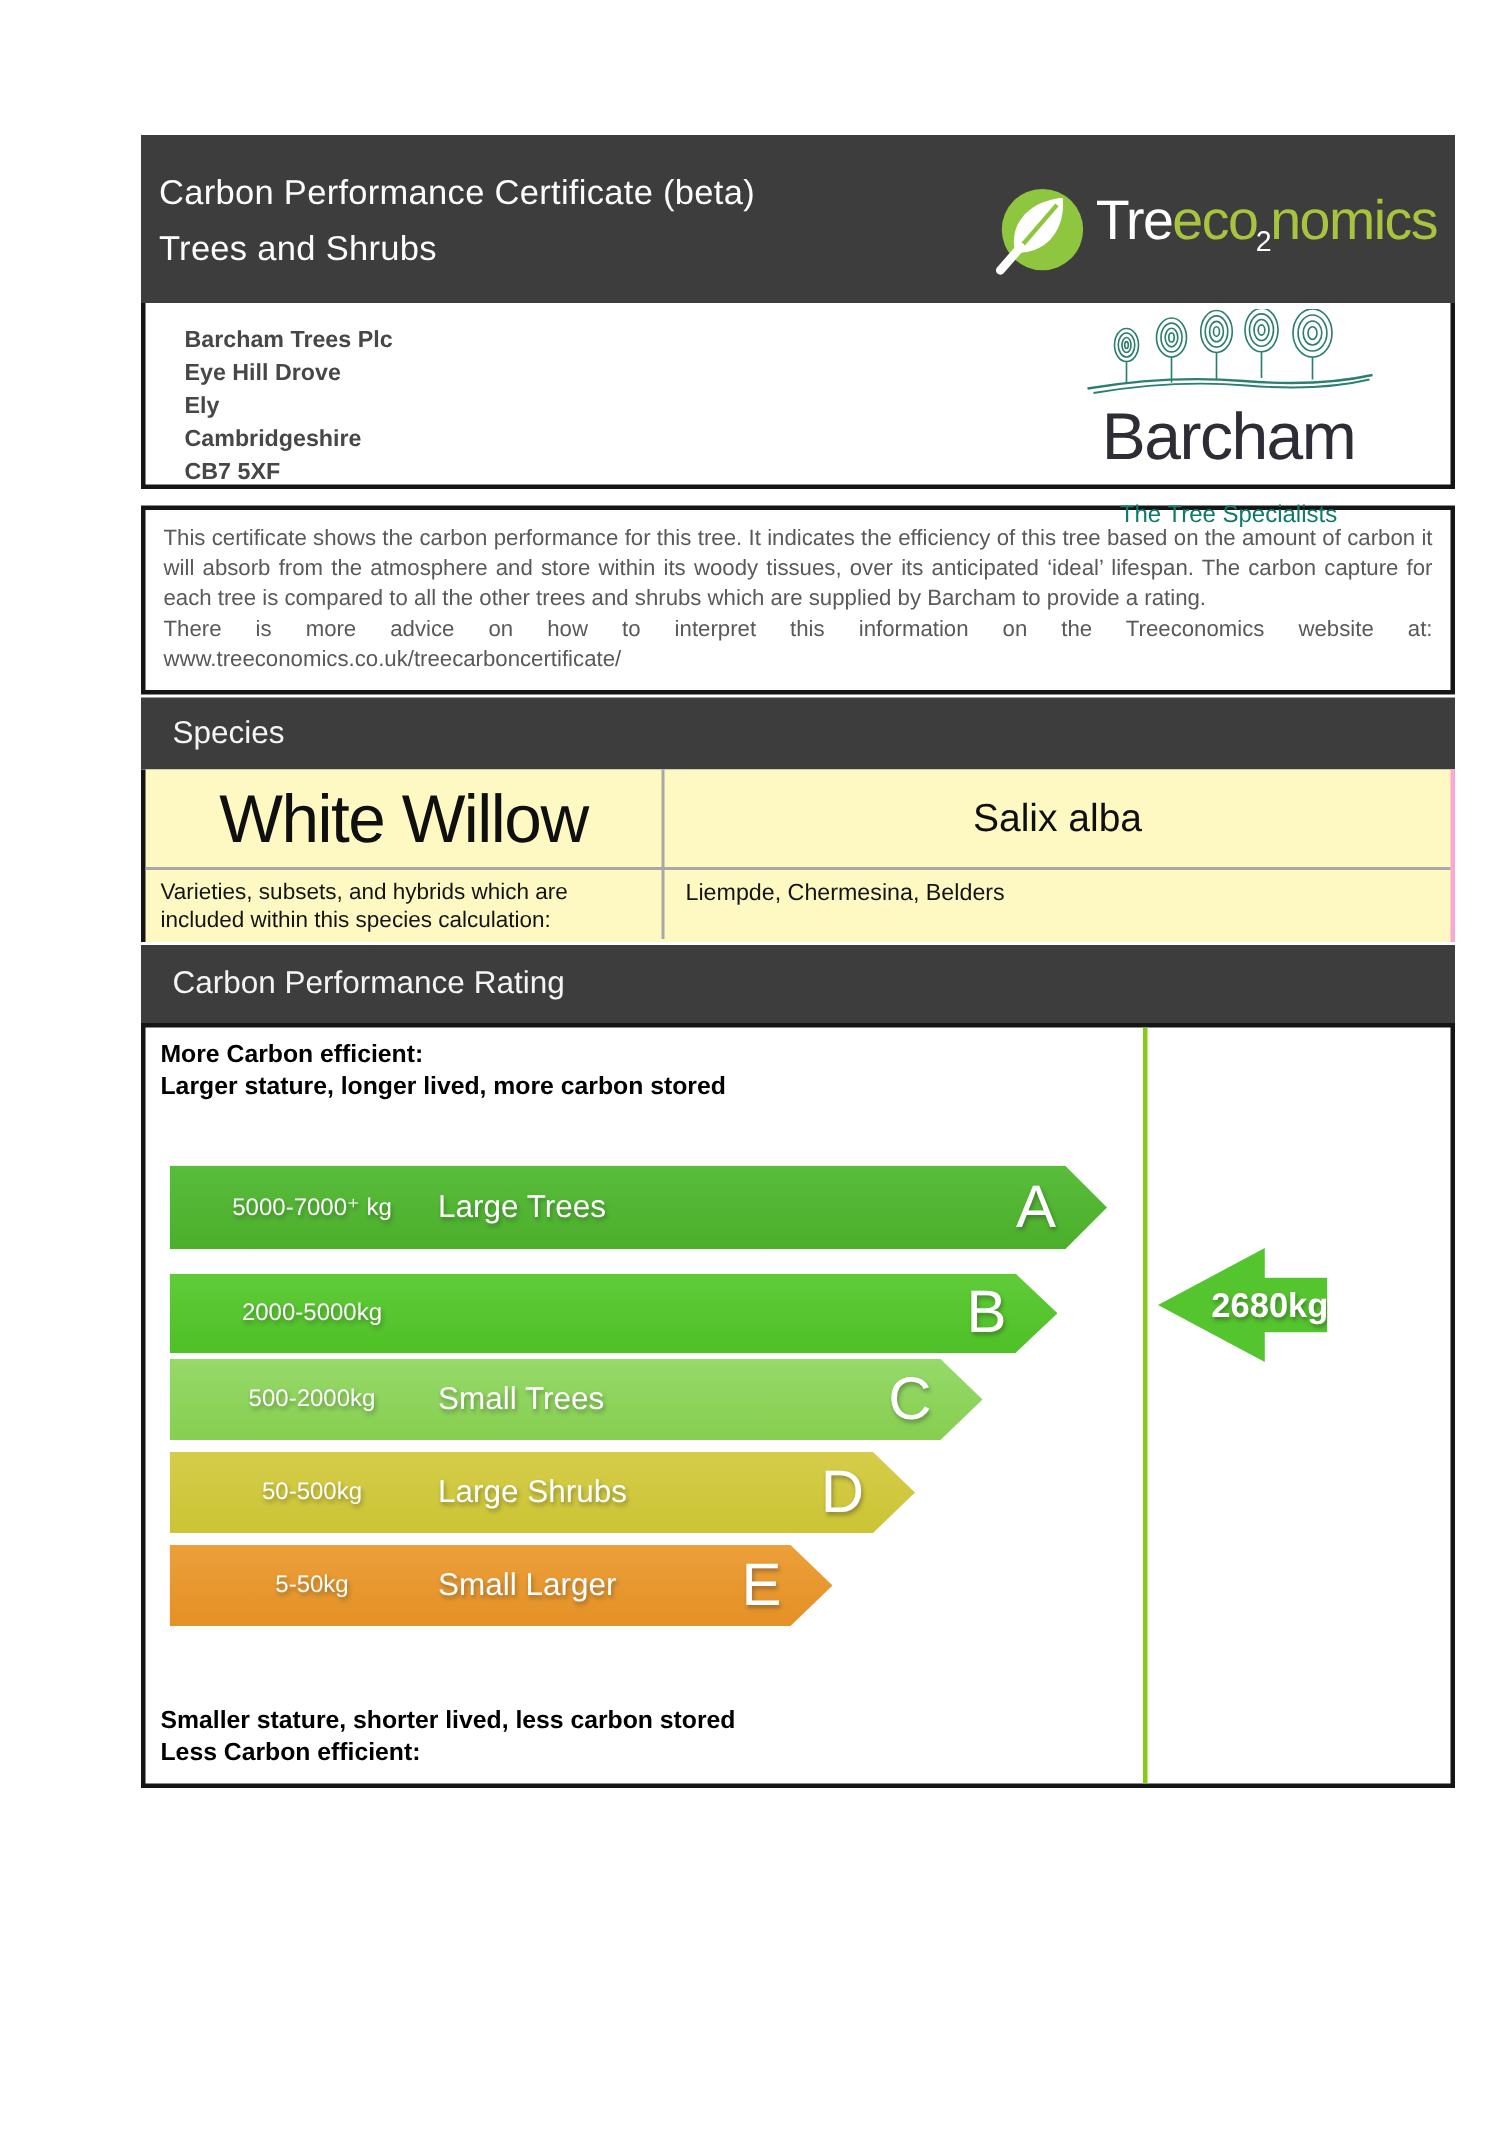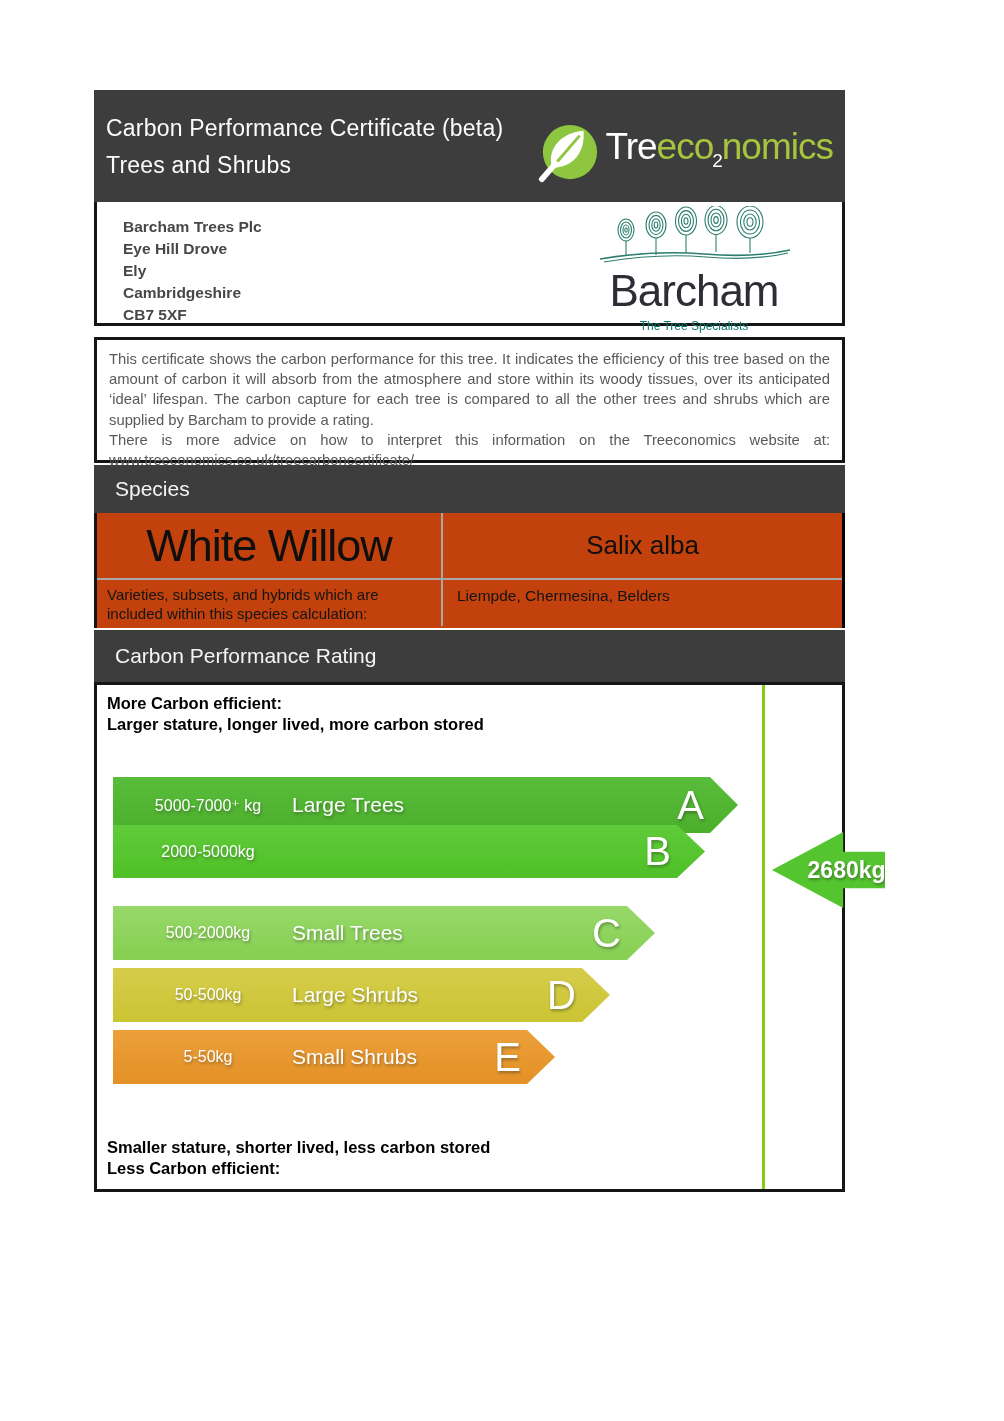--- a/index.html
+++ b/index.html
@@ -1,68 +1,68 @@
 <!DOCTYPE html>
 <html><head>
 <meta charset="utf-8">
 <style>
   * { margin:0; padding:0; box-sizing:border-box; }
   html,body { background:#ffffff; }
   body { font-family:"Liberation Sans","DejaVu Sans",sans-serif; }
   .page { position:relative; width:1004px; height:1421px; background:#ffffff; overflow:hidden; }
-  .doc { position:absolute; left:94px; top:90px; width:751px; }
+  .doc { position:absolute; left:94px; top:90px; width:876px; }
 
   
   .band { background:#3d3d3d; color:#f7f7f7; }
   .header-band { height:112px; position:relative; }
   .header-titles { position:absolute; left:12px; top:20px; font-size:23px; line-height:37px; color:#fcfcfc; letter-spacing:.2px; }
 
   
   .tc-logo { position:absolute; right:12px; top:26px; display:flex; align-items:center; }
   .tc-leaf { width:62px; height:62px; margin-right:5px; }
   .tc-word { font-size:37px; letter-spacing:-1px; white-space:nowrap; line-height:62px; }
   .tc-white { color:#ffffff; }
   .tc-green { color:#a8c43e; }
   .tc-sub { color:#ffffff; font-size:19px; vertical-align:-8px; margin-left:-1px; }
 
   
   .address-box { height:124px; border:3px solid #151515; border-top:none; background:#fff; position:relative; }
   .address { position:absolute; left:26px; top:14px; font-size:15.5px; font-weight:bold; color:#474747; line-height:22px; }
   .barcham { position:absolute; right:48px; top:4px; width:200px; text-align:center; }
   .barcham-name { font-size:44px; color:#2d2d36; letter-spacing:-1px; line-height:46px; }
-  .barcham-tagline { font-size:12px; color:#0d7a6a; margin-top:5px; }
+  .barcham-tagline { font-size:16px; color:#0d7a6a; margin-top:20px; }
 
   
   .gap11 { height:11px; } .gap2 { height:2px; }
   .para-box { height:126px; border:3px solid #151515; background:#fff; padding:9px 12px; }
   .para-box p { font-size:14.8px; line-height:20.2px; color:#58595b; text-align:justify; }
 
   .section-band { height:48px; font-size:21px; display:flex; align-items:center; padding-left:21px; color:#f4f4f4; }
   .rating-band { height:52px; }
 
   
-  .species-table { height:115px; border-left:3px solid #151515; border-right:3px solid #000000; background:#c2410c; }
+  .species-table { height:115px; border-left:3px solid #151515; border-right:3px solid #f9a8d4; background:#fef9c3; }
   .sp-row1 { height:67px; display:flex; border-bottom:2px solid #a8a8a8; }
   .sp-row2 { height:46px; display:flex; }
   .sp-cell-common { width:346px; border-right:2px solid #a8a8a8; display:flex; align-items:center; justify-content:center; font-size:45px; color:#0f0f0f; letter-spacing:-1px; }
   .sp-cell-latin { flex:1; display:flex; align-items:center; justify-content:center; font-size:26px; color:#0f0f0f; }
   .sp-cell-varlabel { width:346px; border-right:2px solid #a8a8a8; font-size:15px; line-height:19px; color:#141414; padding:5px 10px 0 10px; }
   .sp-cell-varvalue { flex:1; font-size:15.5px; color:#141414; padding:7px 0 0 14px; }
 
   
   .chart-area { height:510px; display:flex; border:3px solid #151515; background:#fff; }
   .chart-main { width:668px; border-right:3px solid #84cc16; position:relative; }
   .chart-side { flex:1; position:relative; }
   .eff-text { position:absolute; left:10px; font-weight:bold; color:#000; font-size:16.5px; line-height:21px; }
   .eff-top { top:8px; }
   .eff-bottom { bottom:10px; }
 
   .brow { position:absolute; left:16px; color:#fff; clip-path:polygon(0 0, calc(100% - 28px) 0, 100% 50%, calc(100% - 28px) 100%, 0 100%); }
   .brow-a { top:92px; height:56px; width:625px; background:linear-gradient(#58bd3b,#4caf2c); }
-  .brow-b { top:140px; height:53px; width:592px; background:linear-gradient(#5fcb39,#4fc027); }
+  .brow-b { top:164px; height:53px; width:592px; background:linear-gradient(#5fcb39,#4fc027); }
   .brow-c { top:221px; height:54px; width:542px; background:linear-gradient(#97d96a,#86cf50); }
   .brow-d { top:283px; height:54px; width:497px; background:linear-gradient(#d5cd4a,#cbc434); }
   .brow-e { top:345px; height:54px; width:442px; background:linear-gradient(#ec9f3a,#e49126); }
   .brange { position:absolute; left:20px; top:0; bottom:0; width:150px; display:flex; align-items:center; justify-content:center;
             font-size:16px; text-shadow:1px 2px 3px rgba(40,40,40,.4); white-space:nowrap; }
   .bcat { position:absolute; left:179px; top:0; bottom:0; display:flex; align-items:center;
           font-size:21px; text-shadow:1px 2px 3px rgba(40,40,40,.4); white-space:nowrap; }
   .bgrade { position:absolute; right:34px; top:0; bottom:0; display:flex; align-items:center;
             font-size:40px; text-shadow:1px 2px 3px rgba(40,40,40,.4); }
 
@@ -188,21 +188,21 @@
           <span class="bcat">Small Trees</span>
           <span class="bgrade">C</span>
         </div>
         <div class="brow brow-d">
           <span class="brange">50-500kg</span>
           <span class="bcat">Large Shrubs</span>
           <span class="bgrade">D</span>
         </div>
         <div class="brow brow-e">
           <span class="brange">5-50kg</span>
-          <span class="bcat">Small Shrubs</span>
+          <span class="bcat">Small Larger</span>
           <span class="bgrade">E</span>
         </div>
 
         <div class="eff-text eff-bottom">
           <div>Smaller stature, shorter lived, less carbon stored</div>
           <div>Less Carbon efficient:</div>
         </div>
       </div>
 
       <div class="chart-side">

